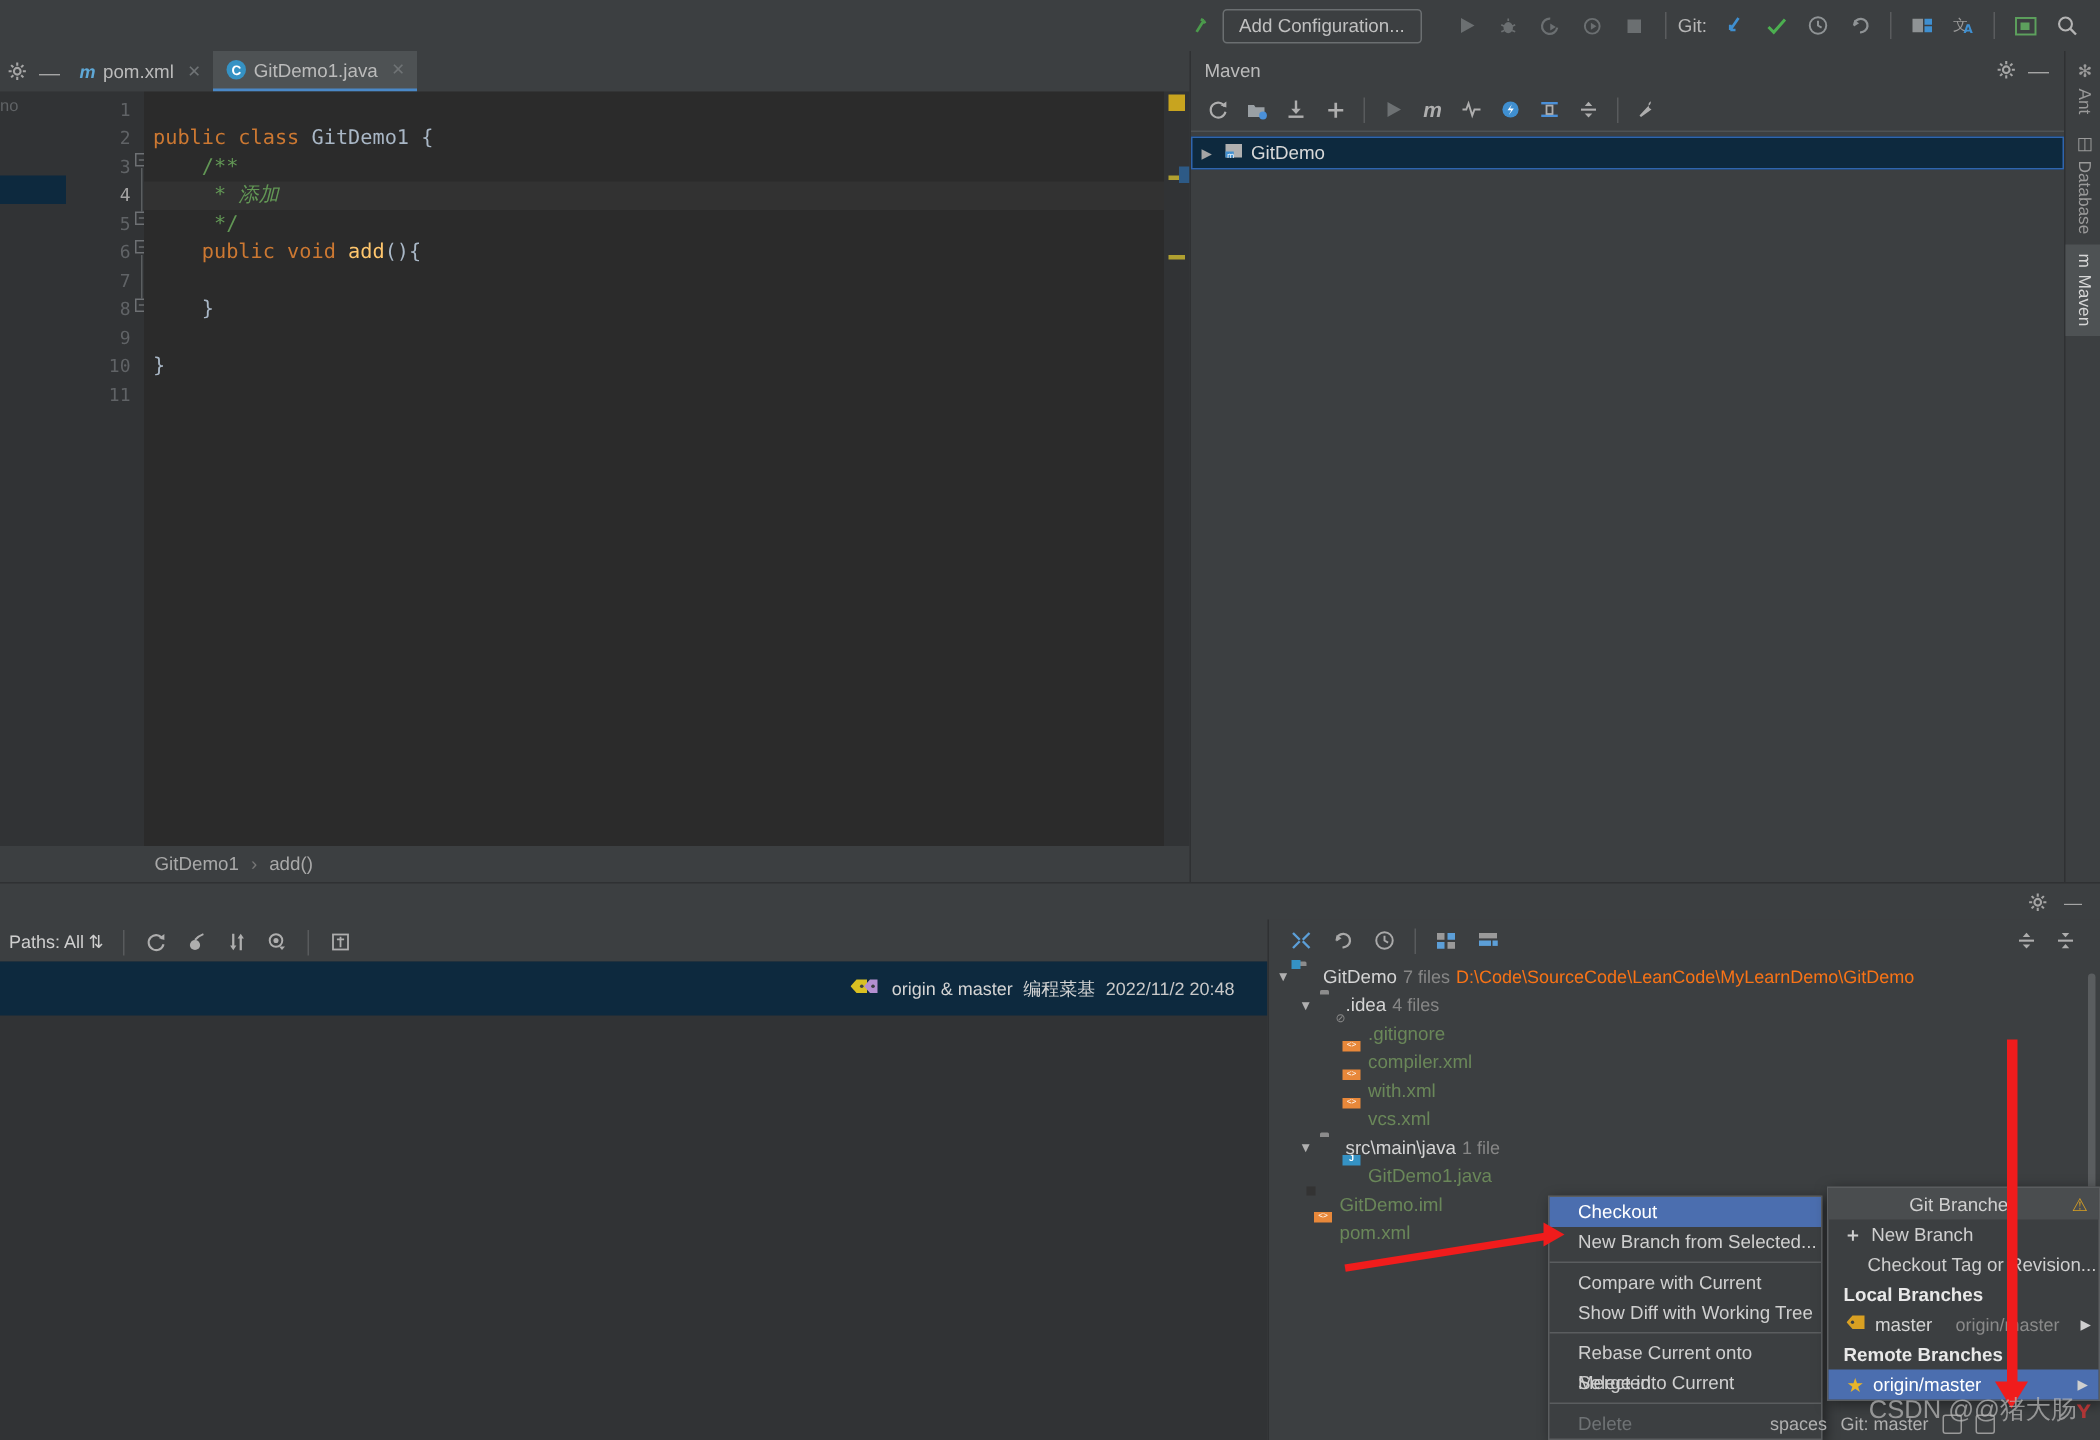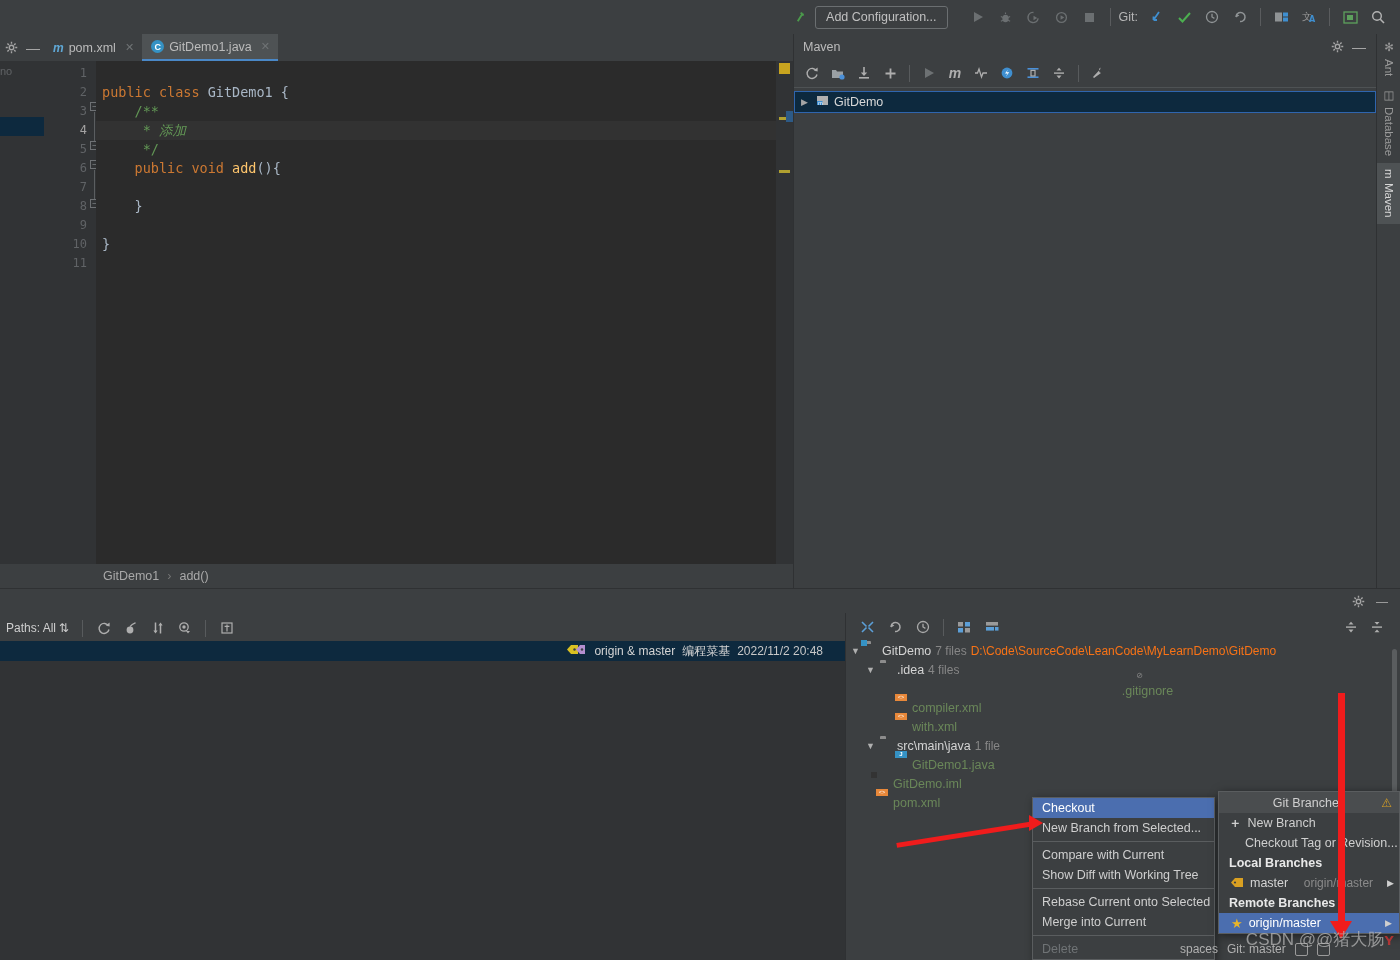--- a/index.html
+++ b/index.html
@@ -132,21 +132,21 @@
   .gp-hdr .gh { width:24px;height:22px;display:flex;align-items:center;justify-content:center;color:#a5a5a5;}
   .gp-tools {
     height: 28px; display: flex; align-items: center; padding-left: 6px; gap: 2px;
   }
   .paths-sel { font-size: 12px; color: #cfcfcf; display:flex; align-items:center; gap:3px; padding-right:5px;}
   .gt { width: 25px; height: 24px; display:flex; align-items:center; justify-content:center; color:#aeaeae; font-size:13px;}
   .gt-sep { width:1px;height:17px;background:#585b5d;margin:0 6px;}
 
   .loglist { position:absolute; left:0; top:641px; width:845px; height:319px; background:#313335; }
   .logrow {
-    height: 20px; display:flex; align-items:center; justify-content:flex-end; gap:7px;
+    height: 36px; display:flex; align-items:center; justify-content:flex-end; gap:7px;
     padding-right: 22px; font-size: 12px; background:#0d293e; color:#d4d4d4;
   }
   .logrow .dt { color:#c8c8c8; }
   .log-dd { position:absolute; right:4px; top:645px; color:#9a9a9a; font-size:9px; }
 
   
   .details { position:absolute; left:845px; top:830px; width:190px; height:130px; background:#3c3f41; }
   .det-msg { padding: 14px 0 0 14px; font-size: 12.5px; color:#d4d4d4; }
   .det-hash { padding: 18px 0 0 14px; font-size: 12.5px; color:#cccccc; }
   .det-hash .em { color:#589df6; }
@@ -183,21 +183,21 @@
   .fiml { width:12px; height:14px; background:#b8b8b8; border-radius:1px; position:relative; }
   .fiml::after { content:''; position:absolute; right:-1px; bottom:-1px; width:6px;height:6px;background:#333;}
 
   .ft-scroll { position:absolute; right:3px; top:36px; width:5px; height:150px; background:#5a5d5f; border-radius:3px;}
 
   
   .ctxmenu {
     position:absolute; left:1032px; top:797px; width:183px; background:#3c3f41;
     border:1px solid #5a5d5f; box-shadow: 2px 2px 8px rgba(0,0,0,.45); z-index: 40;
   }
-  .ctxitem { height: 20px; line-height:20px; padding-left: 9px; font-size: 12.5px; color:#cfcfcf; }
+  .ctxitem { height: 20px; line-height:20px; padding-left: 19px; font-size: 12.5px; color:#cfcfcf; }
   .ctxitem.sel { background:#4b6eaf; color:#ffffff; }
   .ctxitem.dis { color:#6f7375; }
   .ctxsep { height:1px; background:#5a5d5f; margin: 3px 0; }
 
   
   .branches {
     position:absolute; left:1218px; top:791px; width:182px; background:#3c3f41;
     border:1px solid #5a5d5f; box-shadow:2px 2px 9px rgba(0,0,0,.5); z-index:45;
   }
   .br-hdr { height:21px; display:flex; align-items:center; justify-content:center; position:relative;
@@ -674,31 +674,35 @@
         <span class="nm plain">GitDemo</span>
         <span class="cnt">7 files</span>
         <span class="path">D:\Code\SourceCode\LeanCode\MyLearnDemo\GitDemo</span>
       </div>
       <div class="ftrow" style="padding-left:15px;">
         <span class="tri2">▼</span>
         <span class="ficon"><span class="fdir"></span></span>
         <span class="nm plain">.idea</span>
         <span class="cnt">4 files</span>
       </div>
-      <div class="ftrow" style="padding-left:45px;flex-direction:column;">
+      <div class="ftrow" style="padding-left:45px;">
         <span class="ficon"><span class="fgit"></span></span>
         <span class="nm">.gitignore</span>
       </div>
       <div class="ftrow" style="padding-left:45px;">
         <span class="ficon"><span class="fxml"></span></span>
         <span class="nm">compiler.xml</span>
       </div>
       <div class="ftrow" style="padding-left:45px;">
         <span class="ficon"><span class="fxml"></span></span>
         <span class="nm">with.xml</span>
+      </div>
+      <div class="ftrow" style="padding-left:45px;">
+        <span class="ficon"><span class="fxml"></span></span>
+        <span class="nm">vcs.xml</span>
       </div>
       <div class="ftrow" style="padding-left:15px;">
         <span class="tri2">▼</span>
         <span class="ficon"><span class="fdir"></span></span>
         <span class="nm plain">src\main\java</span>
         <span class="cnt">1 file</span>
       </div>
       <div class="ftrow" style="padding-left:45px;">
         <span class="ficon"><span class="fjava"></span></span>
         <span class="nm">GitDemo1.java</span>

